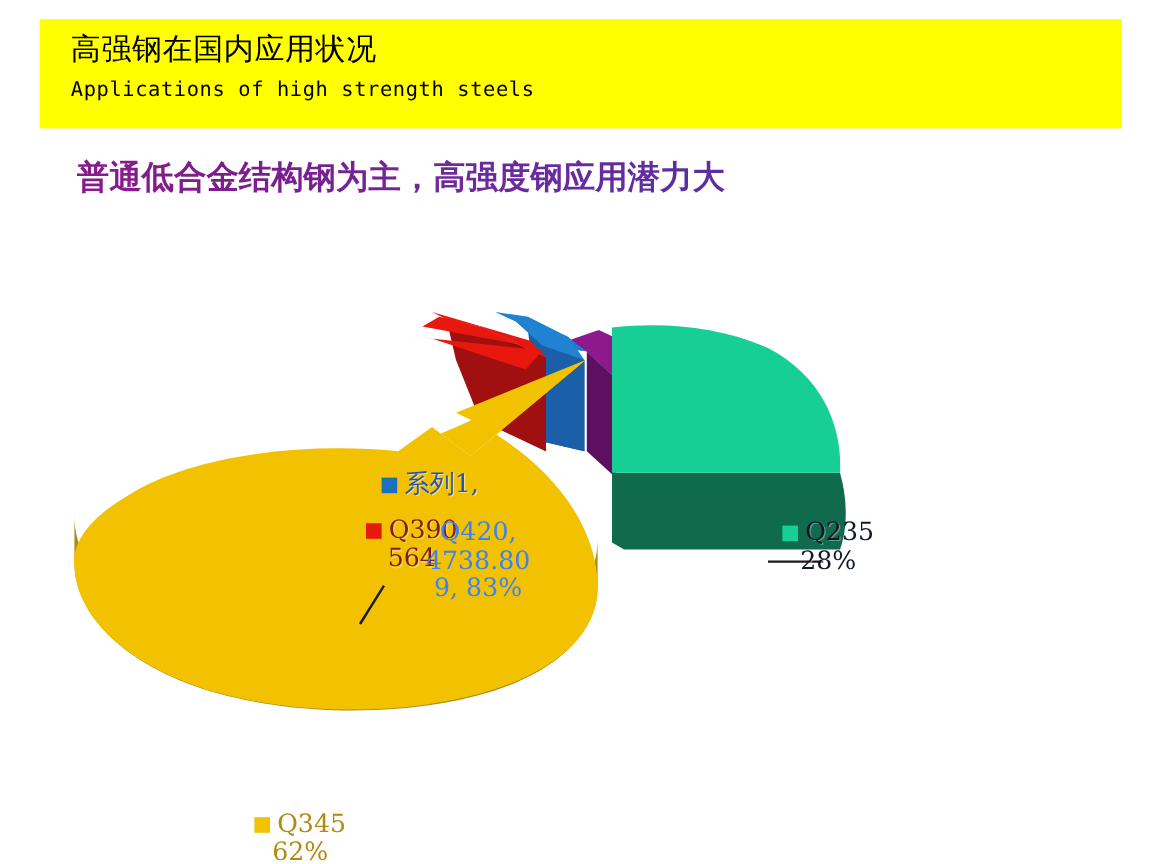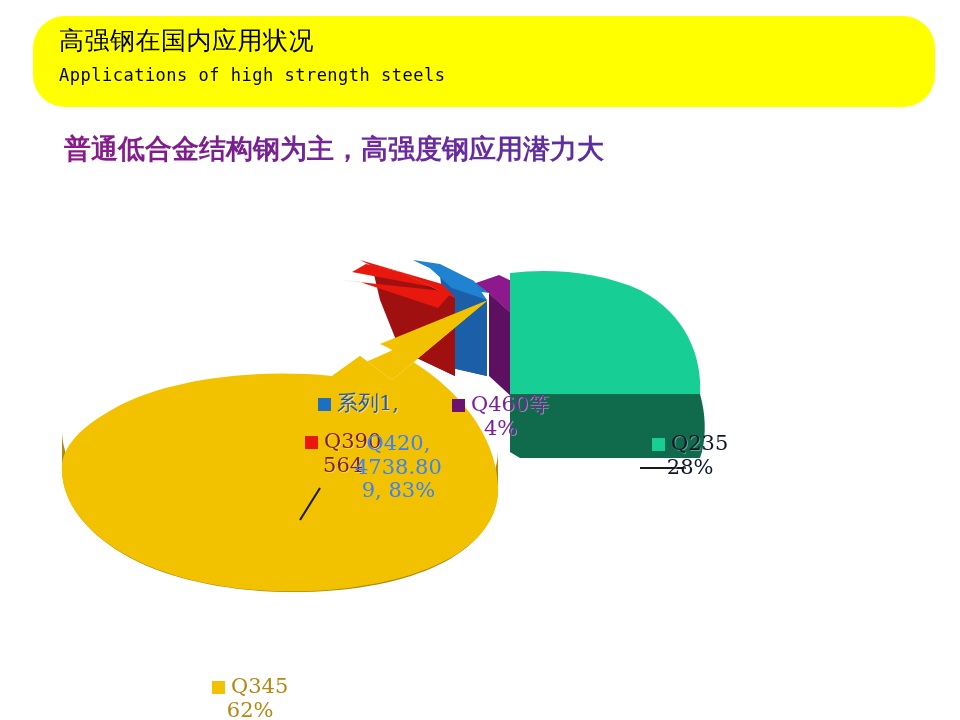--- a/index.html
+++ b/index.html
@@ -24,21 +24,20 @@
   
   .title-banner {
     position: absolute;
     left: 33px;
     top: 16px;
     width: 902px;
     height: 91px;
     background: #ffff00;
     box-sizing: border-box;
     padding: 8px 0 0 26px;
-    border-radius: 32px;
   }
   .title-cn {
     font-family: "DejaVu Sans", sans-serif;
     font-size: 25px;
     line-height: 34px;
     color: #000000;
     letter-spacing: 0.5px;
     white-space: nowrap;
   }
   .title-en {
@@ -260,24 +259,20 @@
       <span class="sw"></span><span>Q390</span>
       <span class="ln2">564</span>
     </div>
 
     <div class="dlabel lbl-q420">
       <span>Q420,</span>
       <span class="ln2">4738.80</span>
       <span class="ln2">9, 83%</span>
     </div>
 
-    <div class="dlabel lbl-q460">
-      <span class="sw"></span><span>Q460等</span>
-      <span class="ln2">4%</span>
-    </div>
 
     <div class="dlabel lbl-q235">
       <span class="sw"></span><span>Q235</span>
       <span class="ln2">28%</span>
     </div>
 
     <div class="dlabel lbl-q345">
       <span class="sw"></span><span>Q345</span>
       <span class="ln2">62%</span>
     </div>

